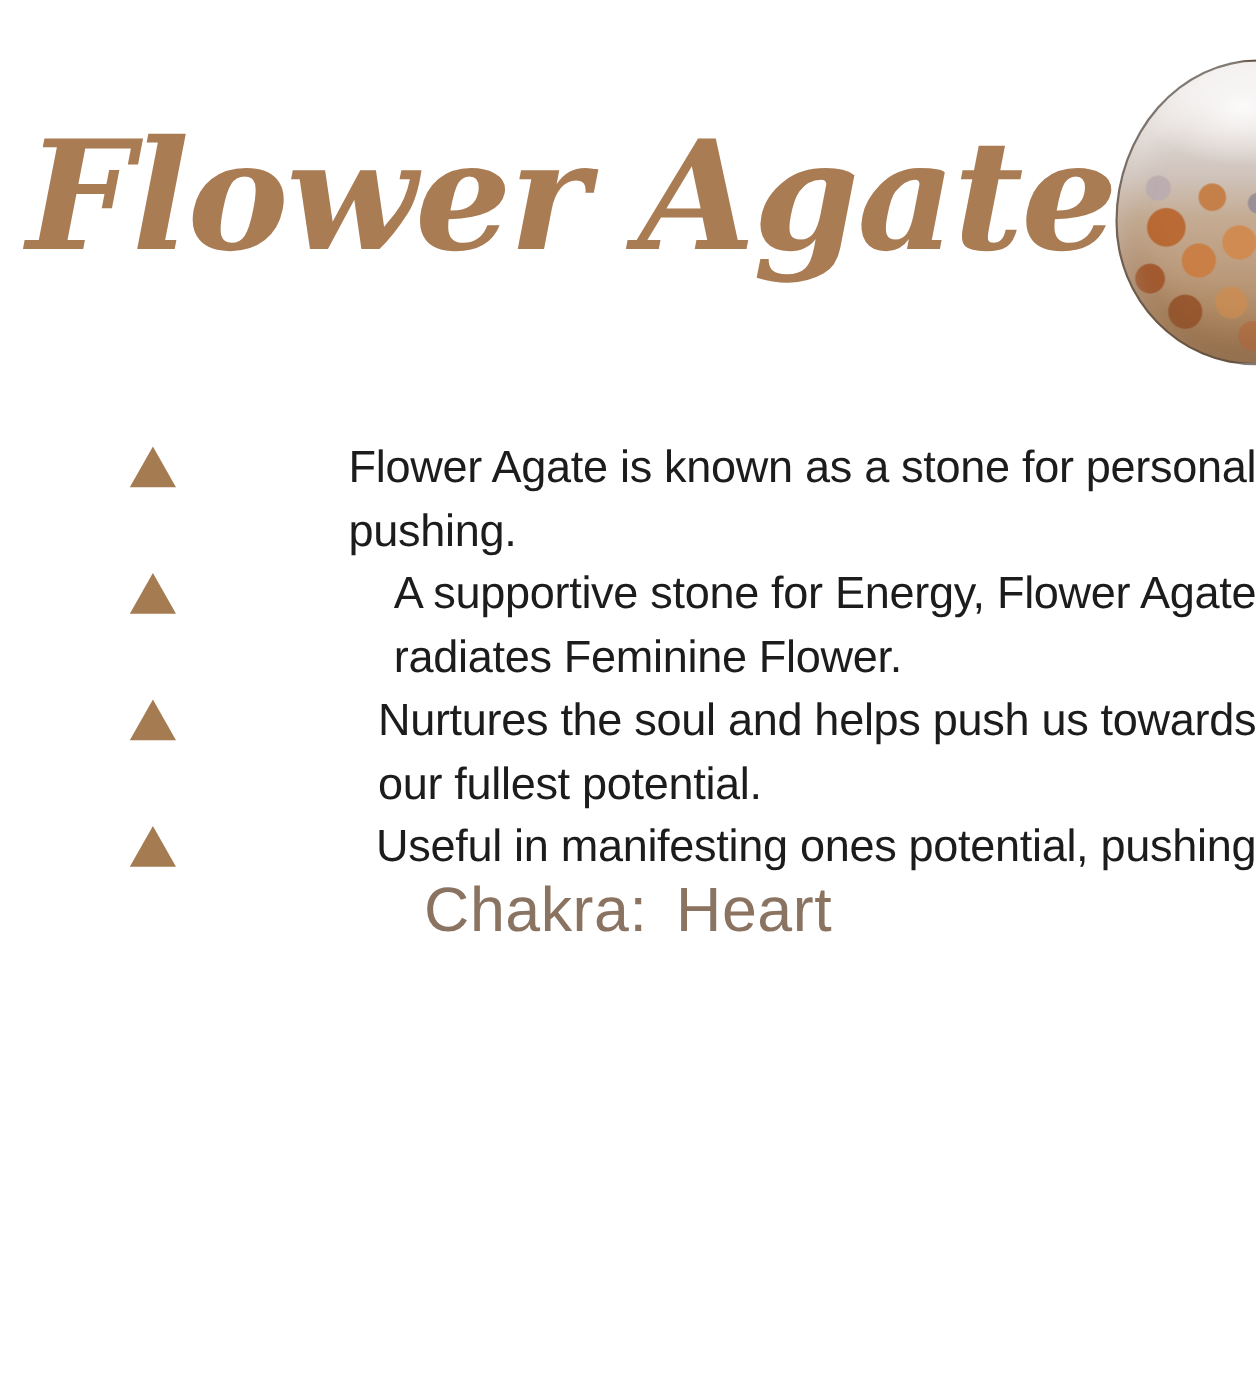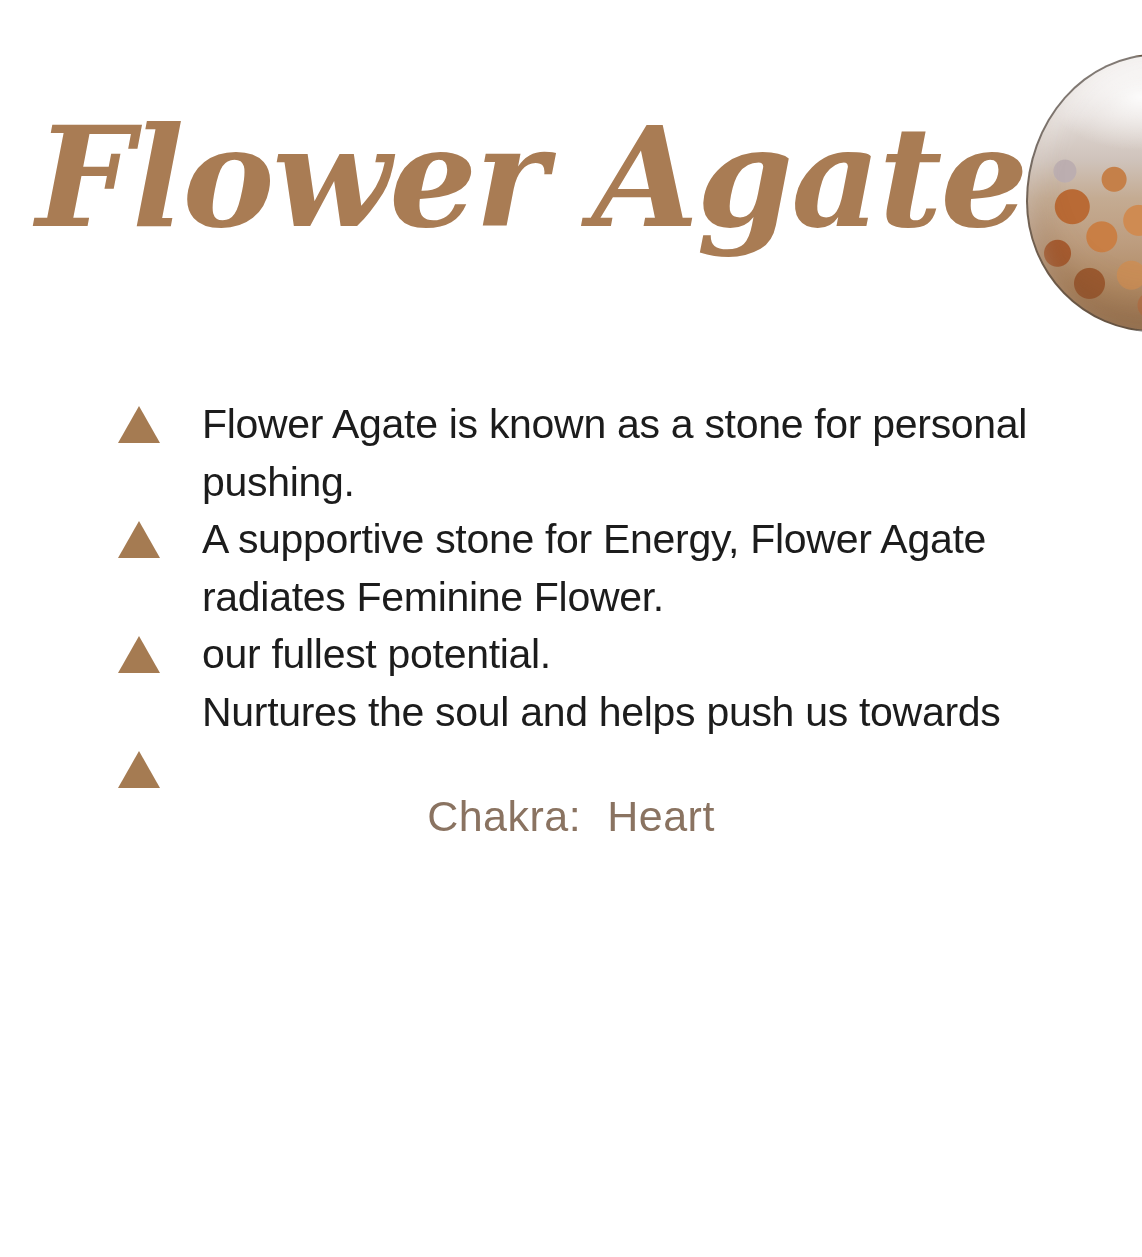--- a/index.html
+++ b/index.html
@@ -9,21 +9,21 @@
     height: 1257px;
     background: #ffffff;
     overflow: hidden;
     font-family: "Liberation Sans", "DejaVu Sans", sans-serif;
   }
 
   
   .header {
     display: flex;
     align-items: flex-start;
-    padding: 28px 40px 0 36px;
+    padding: 28px 40px 0 24px;
     height: 332px;
   }
   .title {
     flex: 1 1 auto;
     font-family: "DejaVu Serif", serif;
     font-style: italic;
     font-weight: 700;
     font-size: 138px;
     line-height: 300px;
     color: #a97c54;
@@ -61,21 +61,21 @@
       linear-gradient(180deg, #e7e1df 0%, #e0d8d4 22%, #cfc3bb 38%, #c4ab92 52%, #bd9d7f 68%, #b08a64 85%, #9f7b58 100%);
     box-shadow: inset 0 -26px 34px rgba(110, 72, 42, 0.28), inset 0 18px 26px rgba(255, 255, 255, 0.55);
   }
 
   
   .bullets {
     list-style: none;
     margin: 36px 0 0 118px;
     padding: 0;
   }
-  .bullets li { display: flex; align-items: flex-start; }
+  .bullets li { display: flex; align-items: flex-start; justify-content: space-between; }
   .tri {
     flex: 0 0 auto;
     width: 0; height: 0;
     margin-top: 10px;
     border-left: 21px solid transparent;
     border-right: 21px solid transparent;
     border-bottom: 37px solid #a57b52;
     filter: blur(0.4px);
   }
   .lines { margin-left: 42px; }
@@ -84,21 +84,21 @@
     line-height: 57.5px;
     color: #1c1c1c;
     letter-spacing: -0.3px;
     white-space: nowrap;
   }
 
   
   .chakra {
     margin-top: 0;
     text-align: center;
-    font-size: 43px;
+    font-size: 57px;
     line-height: 57.5px;
     color: #8a7361;
     letter-spacing: 0.5px;
   }
   .chakra .val { margin-left: 26px; }
 </style>
 </head>
 <body>
 
 <div class="page">
@@ -119,27 +119,28 @@
     <li>
       <span class="tri"></span>
       <div class="lines">
         <div class="line">A supportive stone for Energy, Flower Agate</div>
         <div class="line">radiates Feminine Flower.</div>
       </div>
     </li>
     <li>
       <span class="tri"></span>
       <div class="lines">
+        <div class="line">Nurtures the soul and helps push us towards</div>
         <div class="line">our fullest potential.</div>
-        <div class="line">Nurtures the soul and helps push us towards</div>
       </div>
     </li>
     <li>
       <span class="tri"></span>
       <div class="lines">
+        <div class="line">Useful in manifesting ones potential, pushing</div>
       </div>
     </li>
   </ul>
 
   <div class="chakra">
     <span>Chakra:</span><span class="val">Heart</span>
   </div>
 
 </div>
 

